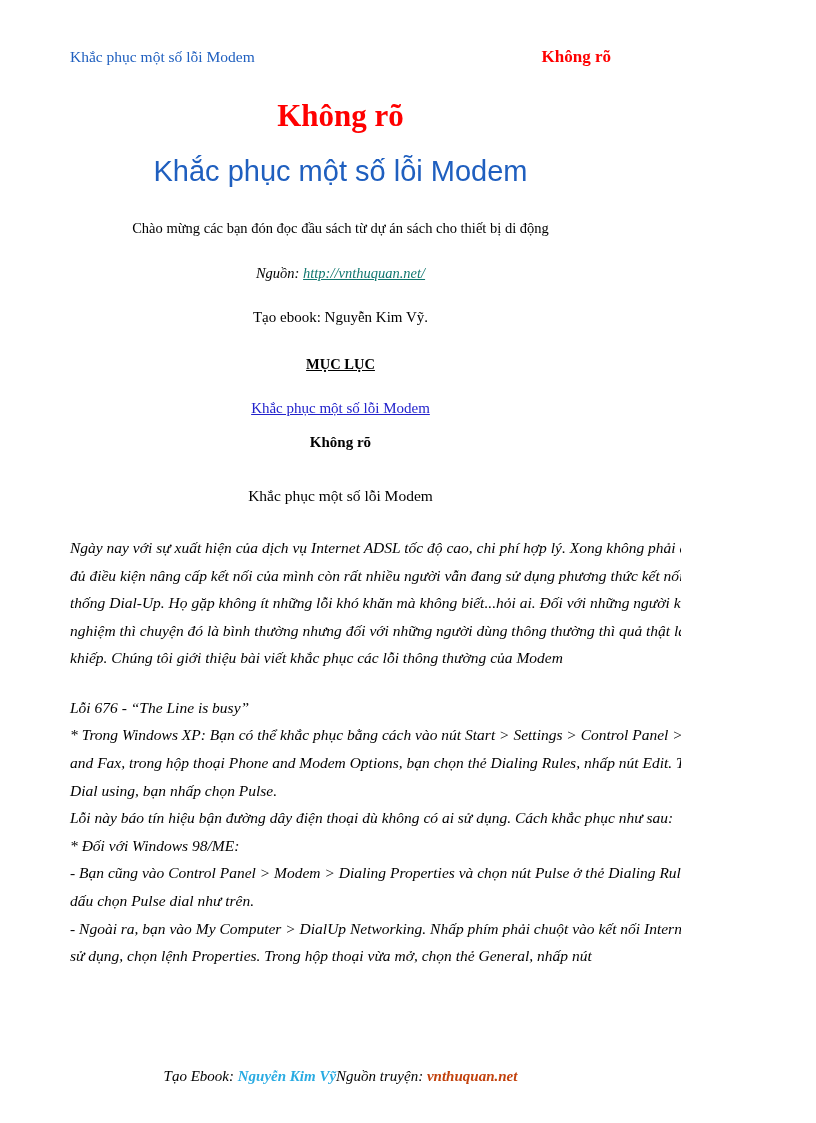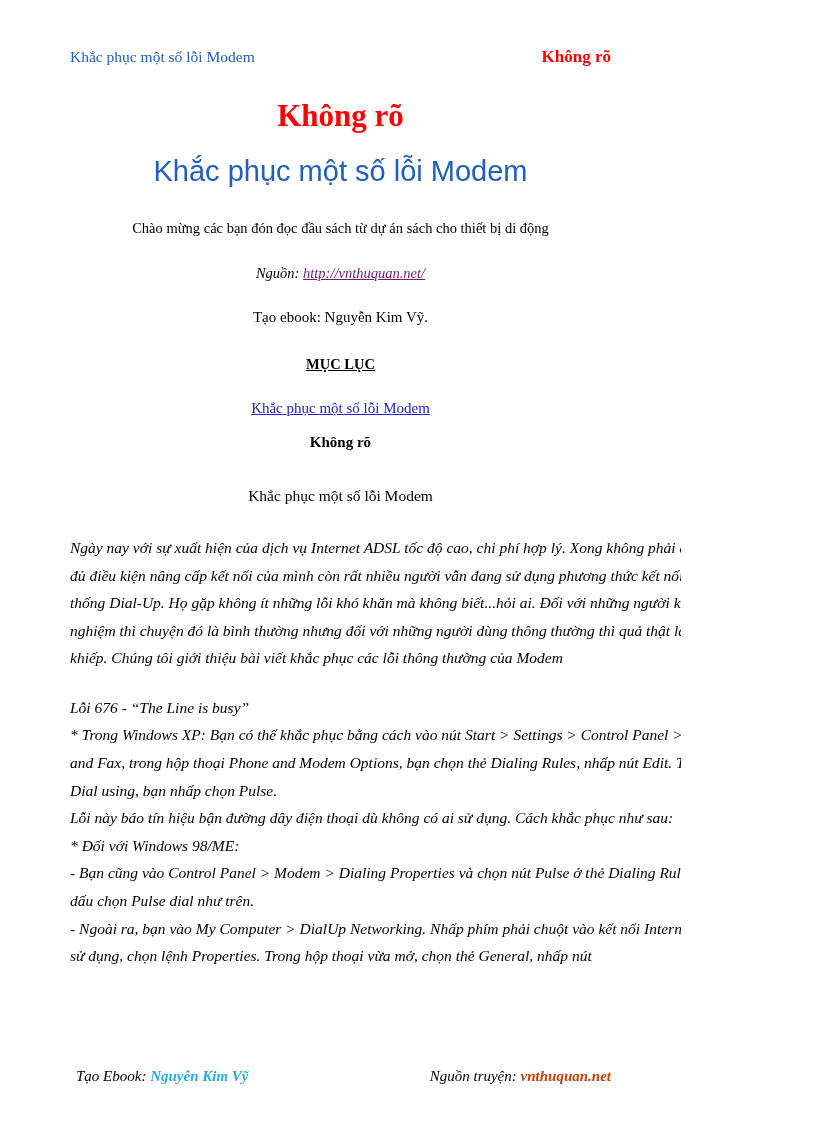--- a/index.html
+++ b/index.html
@@ -72,21 +72,21 @@
     line-height: 1.4;
   }
   .source-line {
     font-size: 14.5px;
     font-style: italic;
     margin: 24px 0 0 0;
     line-height: 1.4;
   }
   .source-line a,
   .source-link {
-    color: #701a75;
+    color: #0f766e;
     text-decoration: underline;
     font-style: italic;
   }
   .maker-line {
     font-size: 15px;
     margin: 24px 0 0 0;
     line-height: 1.4;
   }
   .toc-heading {
     font-size: 14.5px;
@@ -150,25 +150,25 @@
     color: #000000;
   }
   .body-lines .ln {
     display: block;
   }
 
   
   .running-footer {
     position: absolute;
     bottom: 38px;
-    left: 76px;
+    left: 70px;
     right: 70px;
     display: flex;
     align-items: baseline;
-    justify-content: space-between;
+    justify-content: center;
     font-style: italic;
     font-size: 15px;
   }
   .rf-left, .rf-right { white-space: nowrap; }
   .rf-name {
     font-weight: bold;
     font-style: italic;
     color: #29ABE2;
   }
   .rf-site {

